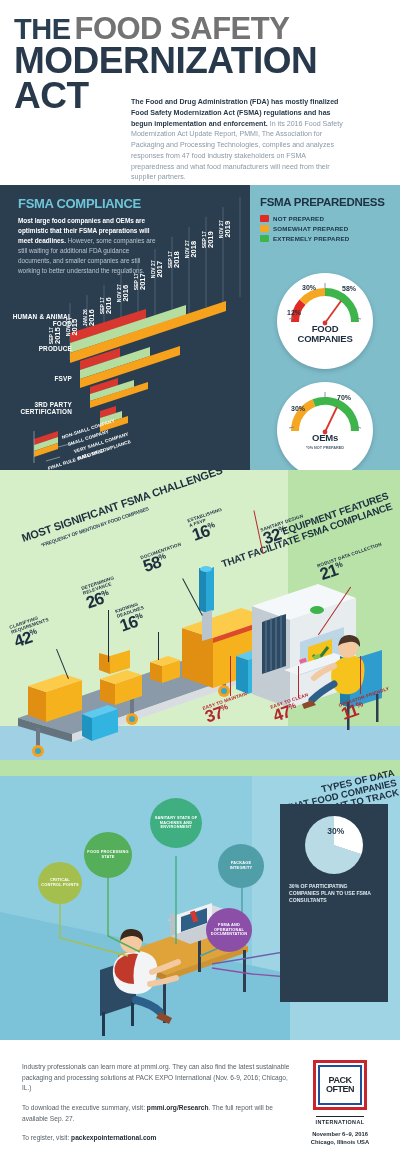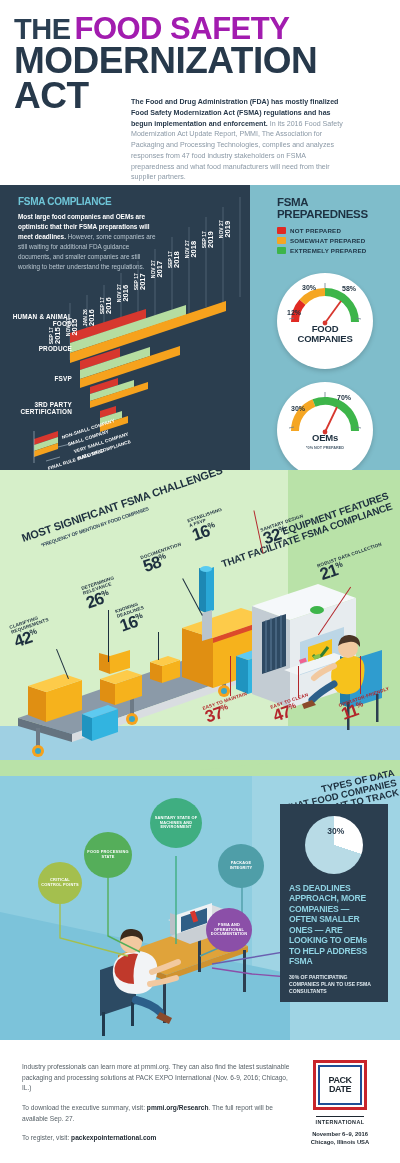--- a/index.html
+++ b/index.html
@@ -12,21 +12,21 @@
     position: relative;
     overflow: hidden;
   }
   .page { width: 400px; height: 1163px; position: relative; background: #fff; }
 
   
   .header { position: relative; height: 185px; background: #fff; padding: 14px 12px 0 14px; }
   .title-block { width: 290px; }
   .title-line { font-weight: bold; letter-spacing: -0.5px; line-height: 0.94; }
   .t-the { font-size: 29px; color: #2b3f52; display: inline-block; text-align: center; }
-  .t-food { font-size: 31px; color: #a21caf; display: inline-block; }
+  .t-food { font-size: 31px; color: #737373; display: inline-block; }
   .t-mod { font-size: 37px; color: #27394b; display: block; margin-top: 1px; }
   .tagline { margin-top: 14px; font-size: 17px; line-height: 1.0; color: #27394b; font-weight: bold; letter-spacing: -0.2px; }
   .tagline div { margin-bottom: 1px; }
   .intro { position: absolute; left: 131px; top: 97px; width: 215px; font-size: 7.1px; line-height: 1.52; color: #8b99a6; }
   .intro b { color: #27394b; font-weight: bold; }
 
   
   .pmmi { position: absolute; right: 12px; top: 18px; width: 84px; text-align: center; }
   .pmmi-shield {
     width: 66px; height: 56px; margin: 0 auto;
@@ -34,23 +34,23 @@
     border: 2px solid #0f3c63;
     border-radius: 5px 5px 30px 30px / 5px 5px 22px 22px;
     display: flex; align-items: center; justify-content: center;
   }
   .pmmi-text { color: #c32026; font-weight: bold; font-size: 17px; letter-spacing: -0.5px; text-shadow: 0 1px 0 rgba(0,0,0,.35); }
   .pmmi-sub { font-size: 5.2px; color: #3b4b5c; font-weight: bold; line-height: 1.35; margin-top: 4px; }
 
   
   .band1 { position: relative; height: 285px; display: flex; }
   .compliance { width: 250px; background: #2b3e4f; position: relative; overflow: hidden; padding: 11px 10px 0 18px; }
-  .prepared { width: 150px; background: #7fbdcb; position: relative; overflow: hidden; padding: 11px 8px 0 27px; }
-
-  .sec-h { font-size: 10px; font-weight: bold; letter-spacing: -0.3px; }
+  .prepared { width: 150px; background: #7fbdcb; position: relative; overflow: hidden; padding: 11px 8px 0 10px; }
+
+  .sec-h { font-size: 13px; font-weight: bold; letter-spacing: -0.3px; }
   .compliance .sec-h { color: #6fc6d8; }
   .prepared .sec-h { color: #1d3142; font-size: 11.5px; }
   .comp-p { margin-top: 5px; font-size: 6.4px; line-height: 1.55; color: #b9c6cf; width: 140px; }
   .comp-p b { color: #ffffff; }
 
   
   .gantt { position: absolute; left: 0; top: 0; width: 250px; height: 285px; pointer-events: none; }
   .cat-labels { position: absolute; left: 8px; top: 128px; width: 64px; text-align: right; color: #fff; }
   .cat-labels div { font-size: 6.4px; font-weight: bold; line-height: 1.15; letter-spacing: .2px; }
   .cat-1 { position: absolute; top: 0; right: 0; width: 64px; }
@@ -507,37 +507,36 @@
     <div class="types-title">
       <div>TYPES OF DATA</div>
       <div>THAT FOOD COMPANIES</div>
       <div>WANT TO TRACK</div>
     </div>
 
     <div class="darkpanel">
       <div class="pie">
         <span class="pie-lab">30%</span>
       </div>
-      <div class="dp-head">AS DEADLINES APPROACH, MORE COMPANIES — OFTEN SMALLER ONES — ARE LOOKING TO OEMs TO HELP ADDRESS FSMA</div>
       <div class="dp-sub">30% OF PARTICIPATING COMPANIES PLAN TO USE FSMA CONSULTANTS</div>
     </div>
   </div>
 
   <div class="footer">
     <div class="f-text">
       <p>Industry professionals can learn more at pmmi.org. They can also find the latest sustainable packaging and processing solutions at PACK EXPO International (Nov. 6-9, 2016; Chicago, IL.)</p>
       <p><span>To download the executive summary, visit: </span><b>pmmi.org/Research</b><span>. The full report will be available Sep. 27.</span></p>
       <p><span>To register, visit: </span><b>packexpointernational.com</b></p>
     </div>
     <div class="packexpo">
       <div class="pe-box">
         <div class="pe-inner">
           <div class="pe-t">
             <div>PACK</div>
-            <div>DATE</div>
+            <div>OFTEN</div>
           </div>
         </div>
       </div>
       <div class="pe-intl">INTERNATIONAL</div>
       <div class="pe-date">
         <div>November 6–9, 2016</div>
         <div>Chicago, Illinois USA</div>
       </div>
     </div>
   </div>

